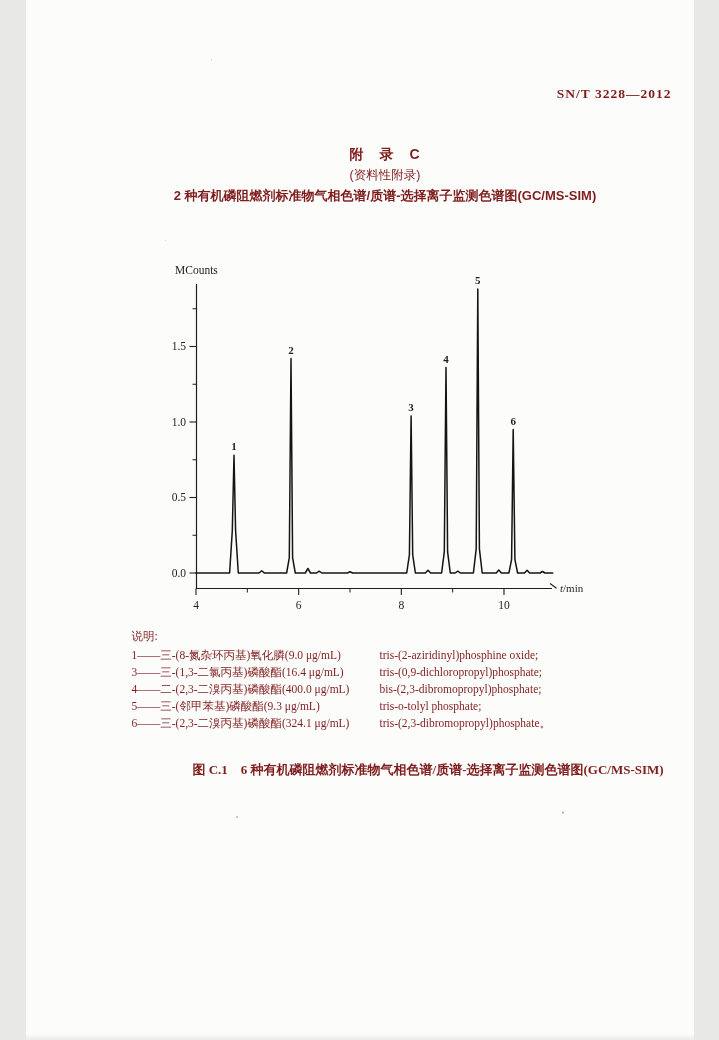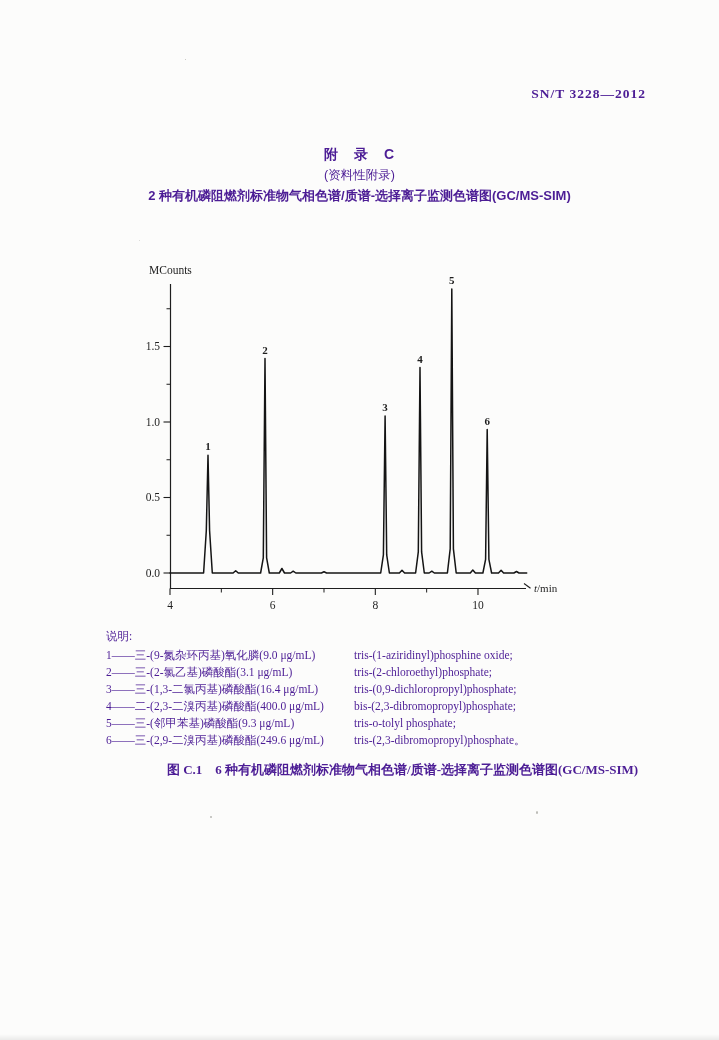--- a/index.html
+++ b/index.html
@@ -1,24 +1,24 @@
 <!DOCTYPE html>
 <html><head>
 <meta charset="utf-8">
 <style>
   html,body{margin:0;padding:0;}
   body{background:#e8e8e6;}
   .page{
     position:relative;
-    width:719px;height:1040px;
+    width:668px;height:1040px;
     margin:0 auto;
     background:#fcfcfb;
     overflow:hidden;
     font-family:"Liberation Serif","DejaVu Serif",serif;
-    color:#4c1d95;
+    color:#7f1d1d;
   }
   .page::after{
     content:"";position:absolute;left:0;right:0;bottom:0;height:6px;
     background:linear-gradient(rgba(0,0,0,0),rgba(0,0,0,0.07));
     pointer-events:none;
   }
   .abs{position:absolute;}
   .doc-code{
     top:86px;left:0;width:646px;text-align:right;
     font-weight:700;font-size:13.5px;letter-spacing:1px;
@@ -100,41 +100,37 @@
       <text x="385.07269999999994" y="410.96000000000004" text-anchor="middle" font-size="11" font-weight="700" font-family="&quot;Liberation Serif&quot;,&quot;DejaVu Serif&quot;,serif" fill="#1e1e1e">3</text>
       <text x="419.97709999999995" y="362.64" text-anchor="middle" font-size="11" font-weight="700" font-family="&quot;Liberation Serif&quot;,&quot;DejaVu Serif&quot;,serif" fill="#1e1e1e">4</text>
       <text x="451.8017" y="284.12" text-anchor="middle" font-size="11" font-weight="700" font-family="&quot;Liberation Serif&quot;,&quot;DejaVu Serif&quot;,serif" fill="#1e1e1e">5</text>
       <text x="487.21939999999995" y="424.55" text-anchor="middle" font-size="11" font-weight="700" font-family="&quot;Liberation Serif&quot;,&quot;DejaVu Serif&quot;,serif" fill="#1e1e1e">6</text>
     </svg>
 
   <div class="abs legend">
     <div class="legend-header">说明:</div>
 
     <div class="legend-row">
-      <span class="lg-no">1</span><span class="lg-dash">——</span><span class="lg-zh">三-(9-氮杂环丙基)氧化膦(9.0 μg/mL)</span>
-      <span class="lg-en">tris-(1-aziridinyl)phosphine oxide;</span>
-    </div>
-    <div class="legend-row">
-      <span class="lg-no">2</span><span class="lg-dash">——</span><span class="lg-zh">三-(2-氯乙基)磷酸酯(3.1 μg/mL)</span>
-      <span class="lg-en">tris-(2-chloroethyl)phosphate;</span>
+      <span class="lg-no">1</span><span class="lg-dash">——</span><span class="lg-zh">三-(8-氮杂环丙基)氧化膦(9.0 μg/mL)</span>
+      <span class="lg-en">tris-(2-aziridinyl)phosphine oxide;</span>
     </div>
     <div class="legend-row">
       <span class="lg-no">3</span><span class="lg-dash">——</span><span class="lg-zh">三-(1,3-二氯丙基)磷酸酯(16.4 μg/mL)</span>
       <span class="lg-en">tris-(0,9-dichloropropyl)phosphate;</span>
     </div>
     <div class="legend-row">
       <span class="lg-no">4</span><span class="lg-dash">——</span><span class="lg-zh">二-(2,3-二溴丙基)磷酸酯(400.0 μg/mL)</span>
       <span class="lg-en">bis-(2,3-dibromopropyl)phosphate;</span>
     </div>
     <div class="legend-row">
       <span class="lg-no">5</span><span class="lg-dash">——</span><span class="lg-zh">三-(邻甲苯基)磷酸酯(9.3 μg/mL)</span>
       <span class="lg-en">tris-o-tolyl phosphate;</span>
     </div>
     <div class="legend-row">
-      <span class="lg-no">6</span><span class="lg-dash">——</span><span class="lg-zh">三-(2,9-二溴丙基)磷酸酯(249.6 μg/mL)</span>
+      <span class="lg-no">6</span><span class="lg-dash">——</span><span class="lg-zh">三-(2,3-二溴丙基)磷酸酯(324.1 μg/mL)</span>
       <span class="lg-en">tris-(2,3-dibromopropyl)phosphate。</span>
     </div>
   </div>
 
   <div class="abs fig-caption">图 C.1　6 种有机磷阻燃剂标准物气相色谱/质谱-选择离子监测色谱图(GC/MS-SIM)</div>
 
   <div class="speck" style="left:210px;top:816px;width:2px;height:2px;"></div>
   <div class="speck" style="left:536px;top:811px;width:2px;height:3px;"></div>
   <div class="speck" style="left:185px;top:59px;width:1px;height:1px;"></div>
   <div class="speck" style="left:139px;top:240px;width:1px;height:1px;opacity:.6;"></div>

